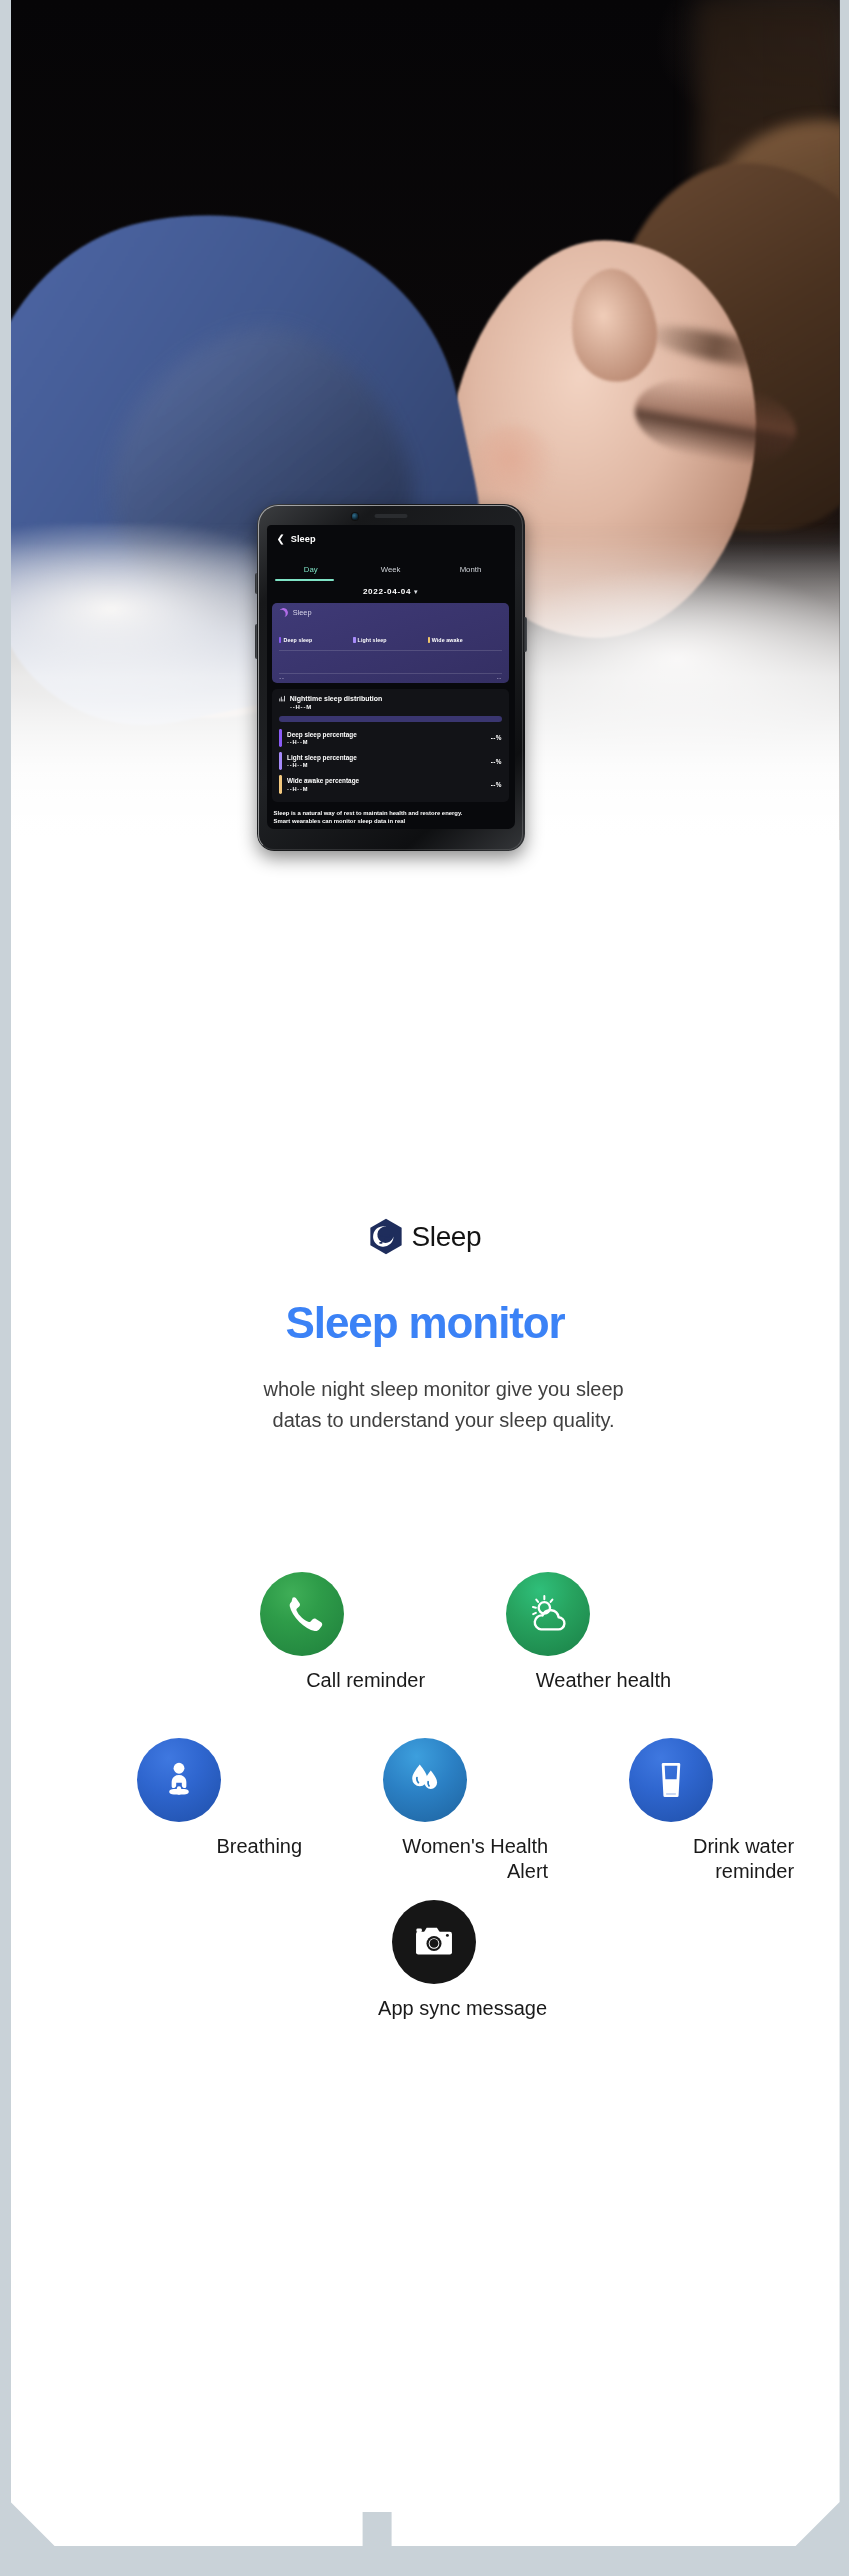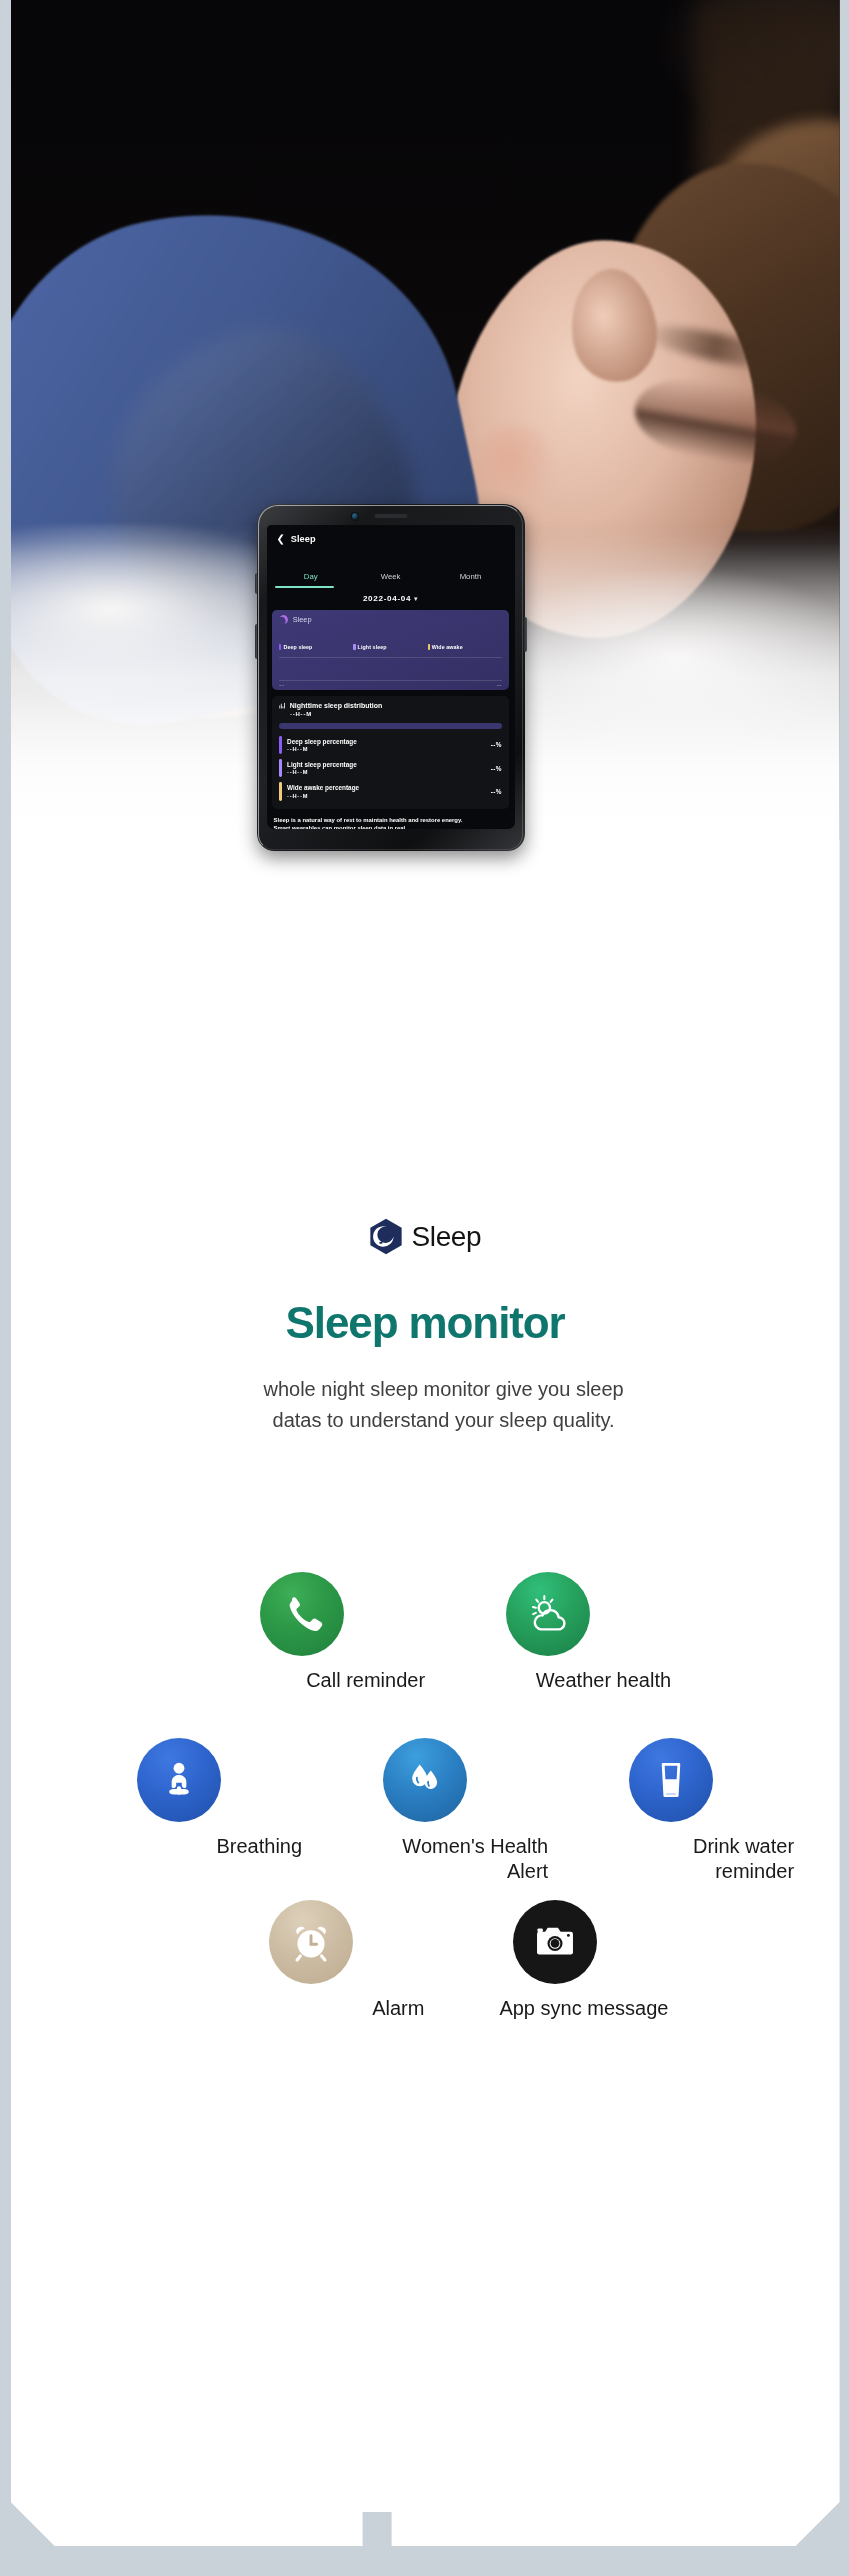--- a/index.html
+++ b/index.html
@@ -162,21 +162,21 @@
     position:absolute; left:10px; top:21px; width:248px; height:304px;
     background:#08090c; overflow:hidden;
     border-radius:4.2px 4.2px 7px 7px;
   }
 
   
   .sc-head { display:flex; align-items:center; gap:5.7px; padding:8.5px 10px 4.2px; }
   .sc-back { color:#fff; font-size:10px; line-height:1; font-weight:400; }
   .sc-title { color:#fff; font-size:9.2px; font-weight:700; letter-spacing:0.1px; }
 
-  .sc-tabs { display:flex; padding:0 4.2px; margin-top:20px;justify-content:space-between; }
+  .sc-tabs { display:flex; padding:0 4.2px; margin-top:13px;justify-content:space-between; }
   .sc-tab {
     flex:1; text-align:center; font-size:7.8px; color:#cfd3d8; padding:4.2px 0 5px;
     font-weight:400;
   }
   .sc-tab.active { color:#7fe3c6; }
   .sc-underline {
     height:1.8px; width:59px; margin-left:8.5px; border-radius:1.4px;
     background:#7fe3c6;
   }
 
@@ -245,21 +245,21 @@
   
   .brand {
     position:absolute; left:0; right:0; top:1218px;
     display:flex; align-items:center; justify-content:center; gap:8.5px;
   }
   .brand-mark { width:34px; height:37px; display:block; }
   .brand-name { font-size:28px; color:#131313; font-weight:400; letter-spacing:-0.4px; }
 
   .h1 {
     position:absolute; left:0; right:0; top:1298px; text-align:center;
-    font-size:44px; font-weight:700; color:#0f766e; letter-spacing:-1.1px;
+    font-size:44px; font-weight:700; color:#3b82f6; letter-spacing:-1.1px;
   }
   .sub {
     position:absolute; left:0; right:0; top:1374px; text-align:center;
     font-size:20px; color:#404040; line-height:1.55; font-weight:400;margin-left:37px;
   }
 
   
   .features { position:absolute; left:0; right:0; top:1572px; }
   .frow { display:flex; justify-content:center; }
   .fcell { width:246px; text-align:right; }
@@ -483,33 +483,20 @@
               <path fill="none" stroke="#fff" stroke-width="1.7" stroke-linejoin="round" d="M7.3 2.6h9.4l-1 18.8H8.3z"></path>
               <path fill="#fff" d="M8.1 11.6h7.8l-.5 8.7H8.6z"></path>
             </svg>
           </div>
           <div class="flabel" style="white-space:pre-line">Drink water
 reminder</div>
         </div>
       </div>
 
       <div class="frow" style="margin-top:15.6px">
-        <div class="fcell r3" style="margin-left:15.6px">
-          <div class="badge tan">
-            <svg width="44" height="44" viewBox="0 0 24 24">
-              <circle cx="12" cy="13" r="7.4" fill="#fff"></circle>
-              <path fill="#fff" d="M4.4 4.6c1.6-1.3 3.4-1.2 4.2.1-1.7.6-3.1 1.7-4 3.2-.9-1.2-.8-2.6-.2-3.3z"></path>
-              <path fill="#fff" d="M19.6 4.6c-1.6-1.3-3.4-1.2-4.2.1 1.7.6 3.1 1.7 4 3.2.9-1.2.8-2.6.2-3.3z"></path>
-              <path stroke="#fff" stroke-width="1.7" stroke-linecap="round" d="M6.2 19.6 4.4 21.8"></path>
-              <path stroke="#fff" stroke-width="1.7" stroke-linecap="round" d="M17.8 19.6l1.8 2.2"></path>
-              <path stroke="#c3b195" stroke-width="1.6" stroke-linecap="round" fill="none" d="M12 8.6v4.6h3.1"></path>
-            </svg>
-          </div>
-          <div class="flabel" style="white-space:pre-line">Alarm</div>
-        </div>
         <div class="fcell r3" style="margin-left:17px">
           <div class="badge black">
             <svg width="44" height="44" viewBox="0 0 24 24">
               <rect x="2.2" y="6.4" width="19.6" height="12.4" rx="1.2" fill="#fff"></rect>
               <path fill="#fff" d="M8 4.2h5.6l1.5 2.4H6.6z"></path>
               <rect x="2.4" y="4.6" width="3" height="1.9" rx=".7" fill="#fff"></rect>
               <circle cx="12" cy="12.8" r="4.1" fill="#161616"></circle>
               <circle cx="12" cy="12.8" r="2.9" fill="#fff"></circle>
               <circle cx="12" cy="12.8" r="2.4" fill="#161616"></circle>
               <circle cx="19.3" cy="8.4" r=".8" fill="#161616"></circle>

